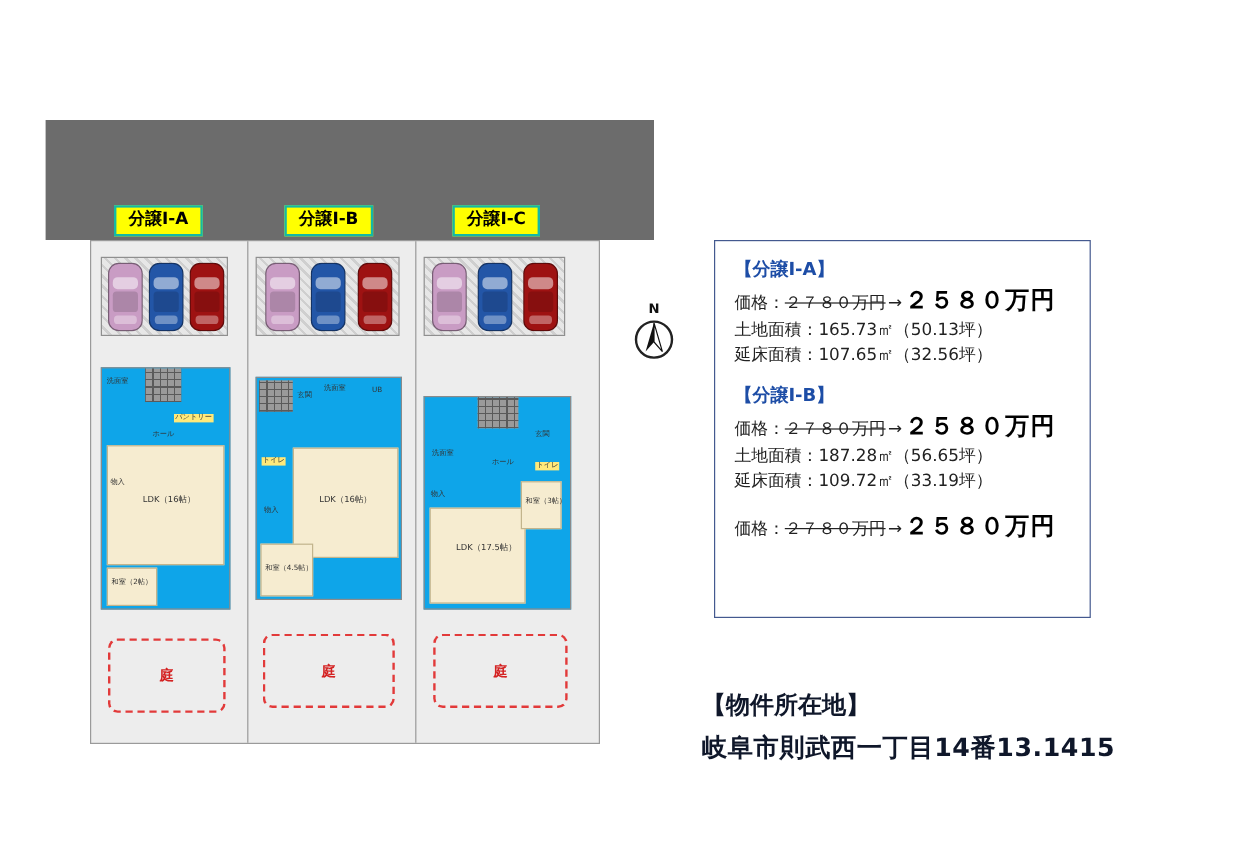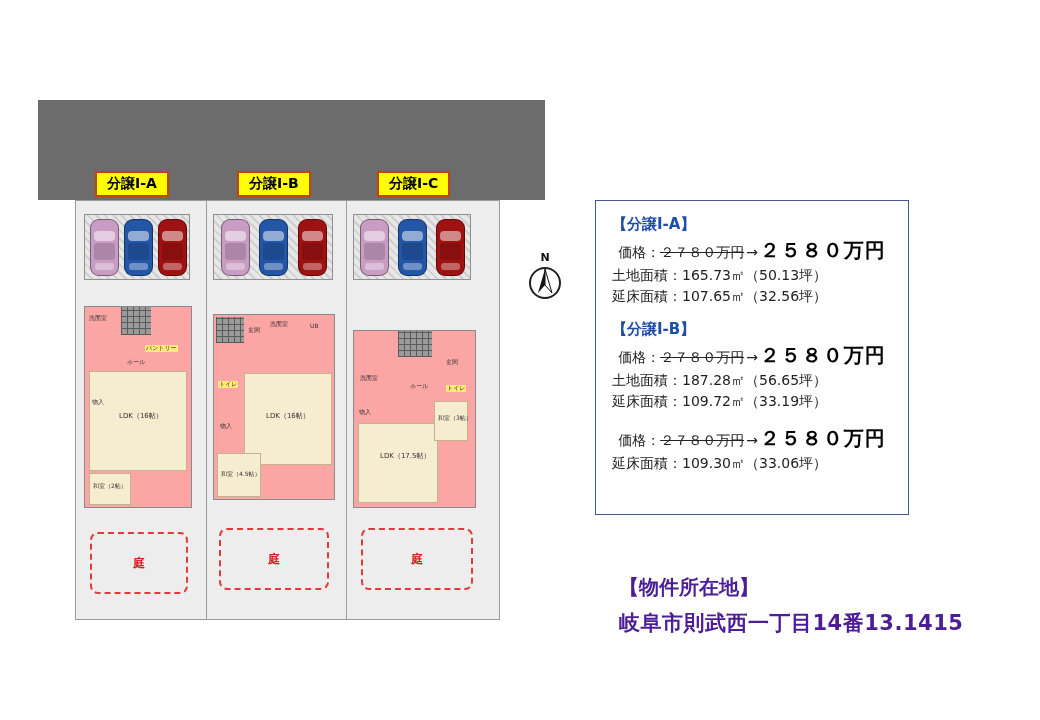--- a/index.html
+++ b/index.html
@@ -8,60 +8,60 @@
 
   
   .road { position:absolute; left:38px; top:100px; width:507px; height:100px; background:#6c6c6c; }
 
   
   .lots { position:absolute; left:75px; top:200px; width:425px; height:420px; background:#ededed; border:1px solid #9a9a9a; }
   .lot-divider { position:absolute; top:0; bottom:0; width:0; border-left:1px solid #9a9a9a; }
   .div1 { left:130px; } .div2 { left:270px; }
 
   
-  .lot-tag { position:absolute; background:#ffff00; border:2px solid #c2410c; font-weight:bold; font-size:14px; padding:2px 10px; line-height:1.25; color:#000; white-space:nowrap; }
+  .lot-tag { position:absolute; background:#ffff00; border:2px solid #14b8a6; font-weight:bold; font-size:14px; padding:2px 10px; line-height:1.25; color:#000; white-space:nowrap; }
 
   
   .parking { position:absolute; height:66px; border:1px solid #8f8f8f;
     background:repeating-linear-gradient(45deg,#e7e7e7 0 4px,#cfcfcf 4px 6px); }
   .car { position:absolute; top:4px; width:29px; height:57px; border-radius:9px; border:1px solid rgba(0,0,0,.4); }
   .car.pink { background:#c99cc4; } .car.blue { background:#2356a7; } .car.red { background:#9e1212; }
   .car .glass { position:absolute; left:3px; right:3px; top:11px; height:10px; background:rgba(255,255,255,.5); border-radius:4px; }
   .car .roof { position:absolute; left:3px; right:3px; top:23px; height:17px; background:rgba(0,0,0,.14); border-radius:3px; }
   .car .rear { position:absolute; left:4px; right:4px; bottom:5px; height:7px; background:rgba(255,255,255,.35); border-radius:3px; }
 
   
-  .plan { position:absolute; background:#fca5a5; border:1px solid #8a8a8a; }
+  .plan { position:absolute; background:#0ea5e9; border:1px solid #8a8a8a; }
   .tile { position:absolute; background:
       repeating-linear-gradient(0deg,#5a5a5a 0 1px,transparent 1px 6px),
       repeating-linear-gradient(90deg,#5a5a5a 0 1px,transparent 1px 6px), #9a9a9a; }
   .room { position:absolute; background:#f6ecd0; border:1px solid #c2b48c; }
   .rlabel { position:absolute; font-size:6px; line-height:1.1; color:#333; white-space:nowrap; }
   .rlabel.big { font-size:7px; }
   .rlabel.hl { background:#ffe97a; padding:0 1px; }
 
   
   .garden { position:absolute; border:2px dashed #e23a3a; border-radius:8px; display:flex; align-items:center; justify-content:center; }
   .garden-label { color:#d42222; font-size:12px; font-weight:bold; }
 
   
   .compass { position:absolute; left:524px; top:250px; width:42px; height:56px; }
 
   
   .panel { position:absolute; left:595px; top:200px; width:314px; min-height:315px; background:#fff; border:1px solid #44598f; padding:14px 16px 10px; }
   .section { margin-bottom:13px; }
   .sec-title { color:#1d4da6; font-weight:bold; font-size:15px; margin-bottom:3px; }
-  .price { font-size:14px; color:#222; margin-bottom:1px;text-align:center; }
+  .price { font-size:14px; color:#222; margin-bottom:1px; }
   .price .old { text-decoration:line-through; }
   .price .arrow { margin:0 2px; }
   .price .new { font-weight:bold; font-size:20px; letter-spacing:1px; color:#000; }
   .meta { font-size:14px; color:#222; line-height:1.5; }
 
   
-  .location { position:absolute; left:619px; top:574px; color:#4c1d95; font-weight:bold; }
+  .location { position:absolute; left:585px; top:574px; color:#0f172a; font-weight:bold; }
   .loc-title { font-size:20px; margin-bottom:8px; }
   .loc-addr { font-size:21px; letter-spacing:.5px; }
 </style>
 </head>
 <body>
 
 <div class="stage">
 
   <div class="road"></div>
 
@@ -202,21 +202,20 @@
         <span>価格：</span><span class="old">２７８０万円</span><span class="arrow">→</span><span class="new">２５８０万円</span>
       </div>
       <div class="meta">土地面積：187.28㎡（56.65坪）</div>
       <div class="meta">延床面積：109.72㎡（33.19坪）</div>
     </div>
 
     <div class="section">
       <div class="price">
         <span>価格：</span><span class="old">２７８０万円</span><span class="arrow">→</span><span class="new">２５８０万円</span>
       </div>
-      <div class="meta">延床面積：109.30㎡（33.06坪）</div>
     </div>
 
   </div>
 
   <div class="location">
     <div class="loc-title">【物件所在地】</div>
     <div class="loc-addr">岐阜市則武西一丁目14番13.1415</div>
   </div>
 
 </div>

